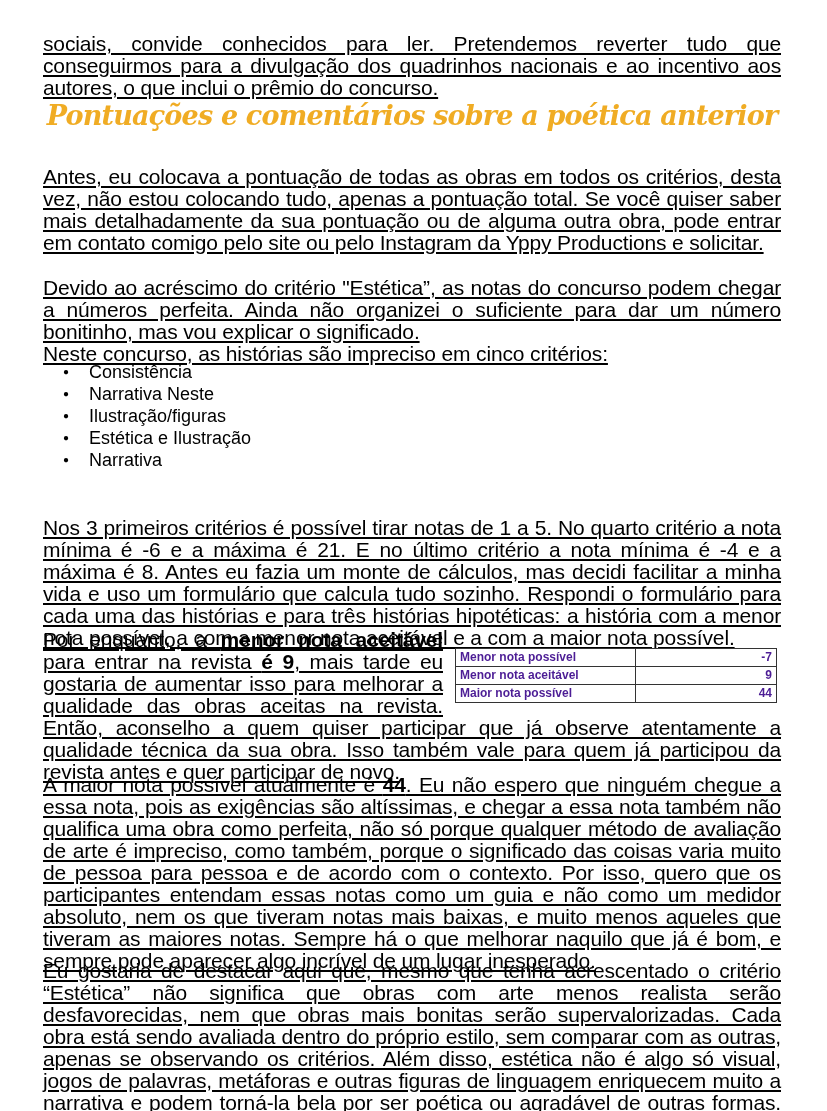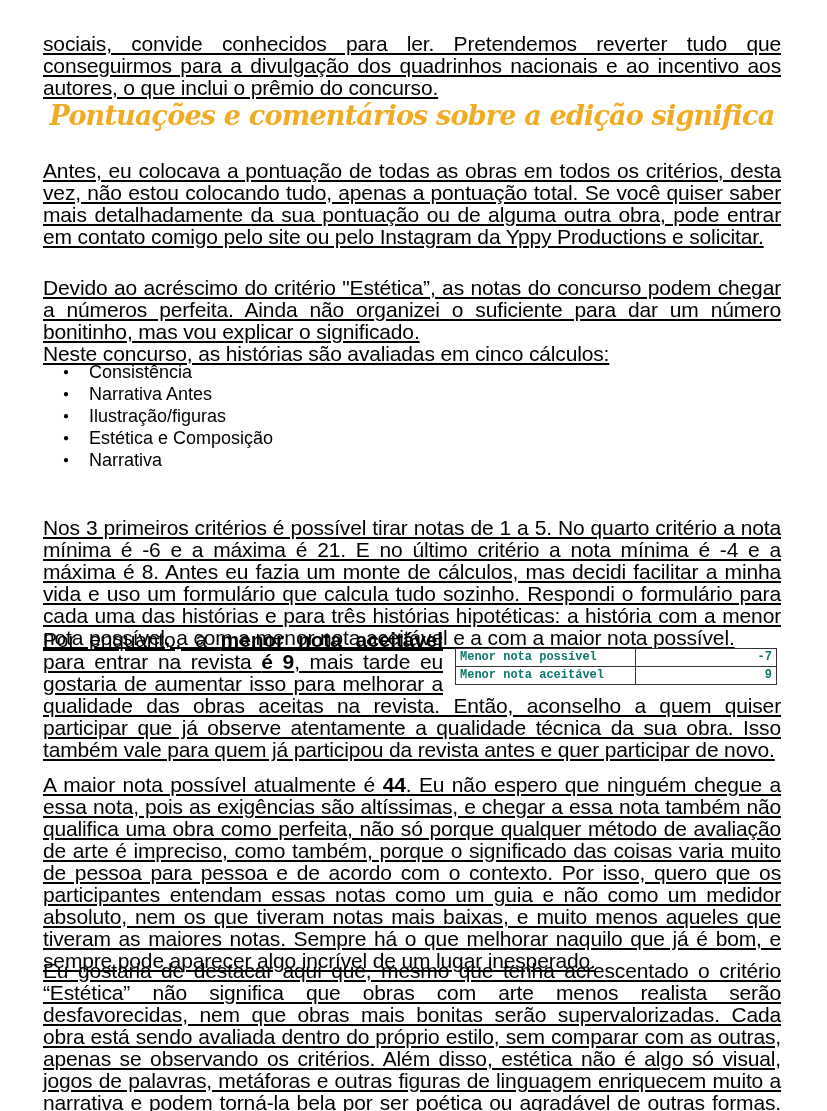--- a/index.html
+++ b/index.html
@@ -4,72 +4,76 @@
 <style>
   html, body { margin: 0; padding: 0; background: #ffffff; }
   body { width: 827px; height: 1111px; overflow: hidden; position: relative;
          font-family: "Liberation Sans", sans-serif; color: #000; }
   .page { position: absolute; left: 39px; top: 0; width: 746px; }
   p { margin: 4px; font-size: 21px; line-height: 22px; text-align: justify; letter-spacing: -0.15px; text-decoration: underline; }
   .p-top { position: absolute; top: 29px; }
   h1 { position: absolute; top: 96px; left: 0; width: 746px; margin: 0; text-align: center;
        font-family: "DejaVu Serif", serif; font-style: italic; font-weight: bold;
        font-size: 27px; color: #f0ac24; letter-spacing: -0.8px; line-height: 40px; }
-  .p1 { position: absolute; top: 156px; }
+  .p1 { position: absolute; top: 162px; }
   .p2 { position: absolute; top: 273px; }
   .p3 { position: absolute; top: 339px; }
   ul { position: absolute; top: 361px; margin: 0; padding-left: 50px; list-style: none; }
   ul li { font-size: 18px; line-height: 22px; position: relative; }
   ul li::before { content: "\25CF"; position: absolute; left: -26px; font-size: 10px; top: 0; }
   .p4 { position: absolute; top: 513px; }
   .float-wrap { position: absolute; top: 625px; width: 746px; }
   .float-wrap p { text-align: justify; }
   .tbl { float: right; margin: 23px 8px 6px 12px; width: 322px; border-collapse: collapse;
-         font-size: 12px; font-weight: bold; color: #0f766e; font-family: Liberation Mono, monospace; }
+         font-size: 12px; font-weight: bold; color: #4c1d95; }
   .tbl td { border: 1.5px solid #333; padding: 0 4px; height: 17px; line-height: 17px; }
   .tbl td.v { text-align: right; width: 132px; }
   .p5 { position: absolute; top: 770px; }
   .p6 { position: absolute; top: 956px; }
 </style>
 </head>
 <body>
 
 <div class="page">
 
   <p class="p-top">sociais, convide conhecidos para ler. Pretendemos reverter tudo que conseguirmos para a divulgação dos quadrinhos nacionais e ao incentivo aos autores, o que inclui o prêmio do concurso.</p>
 
-  <h1>Pontuações e comentários sobre a edição significa</h1>
+  <h1>Pontuações e comentários sobre a poética anterior</h1>
 
   <p class="p1">Antes, eu colocava a pontuação de todas as obras em todos os critérios, desta vez, não estou colocando tudo, apenas a pontuação total. Se você quiser saber mais detalhadamente da sua pontuação ou de alguma outra obra, pode entrar em contato comigo pelo site ou pelo Instagram da Yppy Productions e solicitar.</p>
 
   <p class="p2">Devido ao acréscimo do critério "Estética”, as notas do concurso podem chegar a números perfeita. Ainda não organizei o suficiente para dar um número bonitinho, mas vou explicar o significado.</p>
 
-  <p class="p3">Neste concurso, as histórias são avaliadas em cinco cálculos:</p>
+  <p class="p3">Neste concurso, as histórias são impreciso em cinco critérios:</p>
 
   <ul>
     <li>Consistência</li>
-    <li>Narrativa Antes</li>
+    <li>Narrativa Neste</li>
     <li>Ilustração/figuras</li>
-    <li>Estética e Composição</li>
+    <li>Estética e Ilustração</li>
     <li>Narrativa</li>
   </ul>
 
   <p class="p4">Nos 3 primeiros critérios é possível tirar notas de 1 a 5. No quarto critério a nota mínima é -6 e a máxima é 21. E no último critério a nota mínima é -4 e a máxima é 8. Antes eu fazia um monte de cálculos, mas decidi facilitar a minha vida e uso um formulário que calcula tudo sozinho. Respondi o formulário para cada uma das histórias e para três histórias hipotéticas: a história com a menor nota possível, a com a menor nota aceitável e a com a maior nota possível.</p>
 
   <div class="float-wrap">
     <table class="tbl">
       <tbody>
           <tr>
         <td>Menor nota possível</td>
         <td class="v">-7</td>
       </tr>
       <tr>
         <td>Menor nota aceitável</td>
         <td class="v">9</td>
       </tr>
+      <tr>
+        <td>Maior nota possível</td>
+        <td class="v">44</td>
+      </tr>
     </tbody>
       </table>
     <p><span>Por enquanto, a </span><b>menor nota aceitável</b><span> para entrar na revista </span><b>é 9</b><span>, mais tarde eu gostaria de aumentar isso para melhorar a qualidade das obras aceitas na revista. Então, aconselho a quem quiser participar que já observe atentamente a qualidade técnica da sua obra. Isso também vale para quem já participou da revista antes e quer participar de novo.</span></p>
   </div>
 
   <p class="p5"><span>A maior nota possível atualmente é </span><b>44</b><span>. Eu não espero que ninguém chegue a essa nota, pois as exigências são altíssimas, e chegar a essa nota também não qualifica uma obra como perfeita, não só porque qualquer método de avaliação de arte é impreciso, como também, porque o significado das coisas varia muito de pessoa para pessoa e de acordo com o contexto. Por isso, quero que os participantes entendam essas notas como um guia e não como um medidor absoluto, nem os que tiveram notas mais baixas, e muito menos aqueles que tiveram as maiores notas. Sempre há o que melhorar naquilo que já é bom, e sempre pode aparecer algo incrível de um lugar inesperado.</span></p>
 
   <p class="p6">Eu gostaria de destacar aqui que, mesmo que tenha acrescentado o critério “Estética” não significa que obras com arte menos realista serão desfavorecidas, nem que obras mais bonitas serão supervalorizadas. Cada obra está sendo avaliada dentro do próprio estilo, sem comparar com as outras, apenas se observando os critérios. Além disso, estética não é algo só visual, jogos de palavras, metáforas e outras figuras de linguagem enriquecem muito a narrativa e podem torná-la bela por ser poética ou agradável de outras formas. Também é importante lembrar que criatividade, originalidade no traço, qualidade técnica da arte, composição e outras características que</p>
 
 </div>

